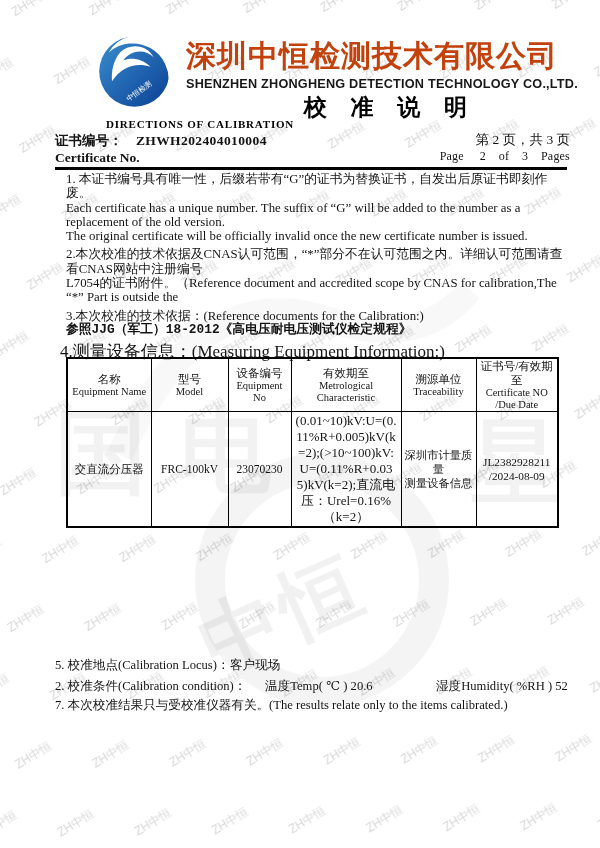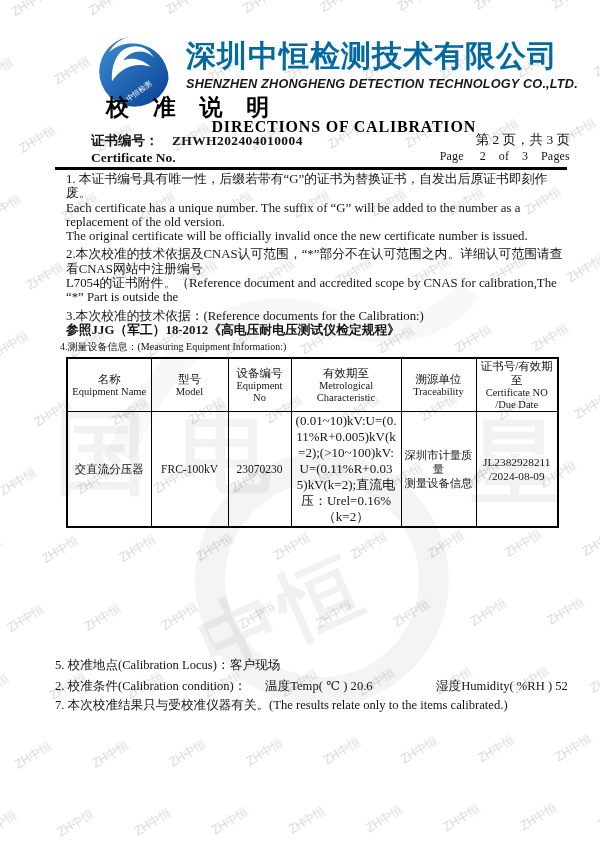--- a/index.html
+++ b/index.html
@@ -10,39 +10,39 @@
   .wm-ring{fill:none;stroke:rgba(0,0,0,0.045);stroke-width:30;}
   .wm-arc{fill:none;stroke:rgba(0,0,0,0.028);stroke-width:26;}
   .wm-big{font-size:92px;font-weight:bold;fill:rgba(0,0,0,0.05);
           font-family:"Liberation Sans","DejaVu Sans",sans-serif;}
   .wm-big2{font-size:80px;font-weight:bold;fill:rgba(0,0,0,0.055);letter-spacing:6px;
           font-family:"Liberation Sans","DejaVu Sans",sans-serif;}
   .content{position:absolute;left:0;top:0;width:600px;height:848px;z-index:1;}
   .abs{position:absolute;}
 
   .cn-company{left:186px;top:36px;font-family:"Liberation Sans","DejaVu Sans",sans-serif;
-      font-weight:bold;font-size:30px;letter-spacing:1px;color:#0369a1;white-space:nowrap;}
+      font-weight:bold;font-size:30px;letter-spacing:1px;color:#c2410c;white-space:nowrap;}
   .en-company{left:186px;top:77px;font-family:"Liberation Sans","DejaVu Sans",sans-serif;
-      font-weight:bold;font-size:12.7px;letter-spacing:.2px;color:#181818;white-space:nowrap;font-style:italic;}
-  .doc-title-cn{left:106px;top:92px;width:370px;text-align:left;font-weight:bold;
+      font-weight:bold;font-size:12.7px;letter-spacing:.2px;color:#181818;white-space:nowrap;}
+  .doc-title-cn{left:106px;top:92px;width:370px;text-align:right;font-weight:bold;
       font-size:23px;letter-spacing:9px;color:#000;}
-  .doc-title-en{left:106px;top:118px;width:370px;text-align:right;font-weight:bold;
-      font-size:16px;letter-spacing:.8px;color:#000;}
+  .doc-title-en{left:106px;top:118px;width:370px;text-align:left;font-weight:bold;
+      font-size:11px;letter-spacing:.8px;color:#000;}
 
-  .certrow-left{left:55px;top:132px;font-size:13.5px;font-weight:bold;line-height:17px;margin-left:36px;}
+  .certrow-left{left:55px;top:132px;font-size:13.5px;font-weight:bold;line-height:17px;}
   .cert-num{margin-left:10px;letter-spacing:.4px;}
   .certrow-right{left:425px;top:131px;width:145px;font-weight:normal;font-size:13.5px;line-height:17px;text-align:right;}
   .page-en{font-size:12px;white-space:pre;letter-spacing:.2px;}
   .rule{left:55px;top:167px;width:512px;height:2.6px;background:#000;}
 
   .notes{left:66px;top:172px;width:500px;}
   .note{margin-bottom:4px;}
   .note-line{font-size:12.8px;line-height:14.3px;}
-  .bold{font-weight:bold;}
-  .sec4{left:60px;top:340px;font-size:10px;}
+  .bold{font-weight:bold;font-family:Liberation Mono, monospace;}
+  .sec4{left:60px;top:340px;font-size:17px;}
 
   table.eq{position:absolute;left:66px;top:357px;width:491px;border-collapse:collapse;
       table-layout:fixed;border:2px solid #000;}
   table.eq th,table.eq td{border:1px solid #000;padding:1px 3px;vertical-align:middle;
       font-weight:normal;text-align:center;overflow:hidden;}
   .h-cn{font-size:11.5px;line-height:13.5px;}
   .h-en{font-size:10.5px;line-height:11.5px;}
   td.c-body{font-size:11.5px;height:93px;}
   td.metro{font-size:13px;line-height:16px;text-align:left;word-break:break-all;padding:2px 4px;}
   .cell-line{font-size:11.3px;line-height:14px;}

